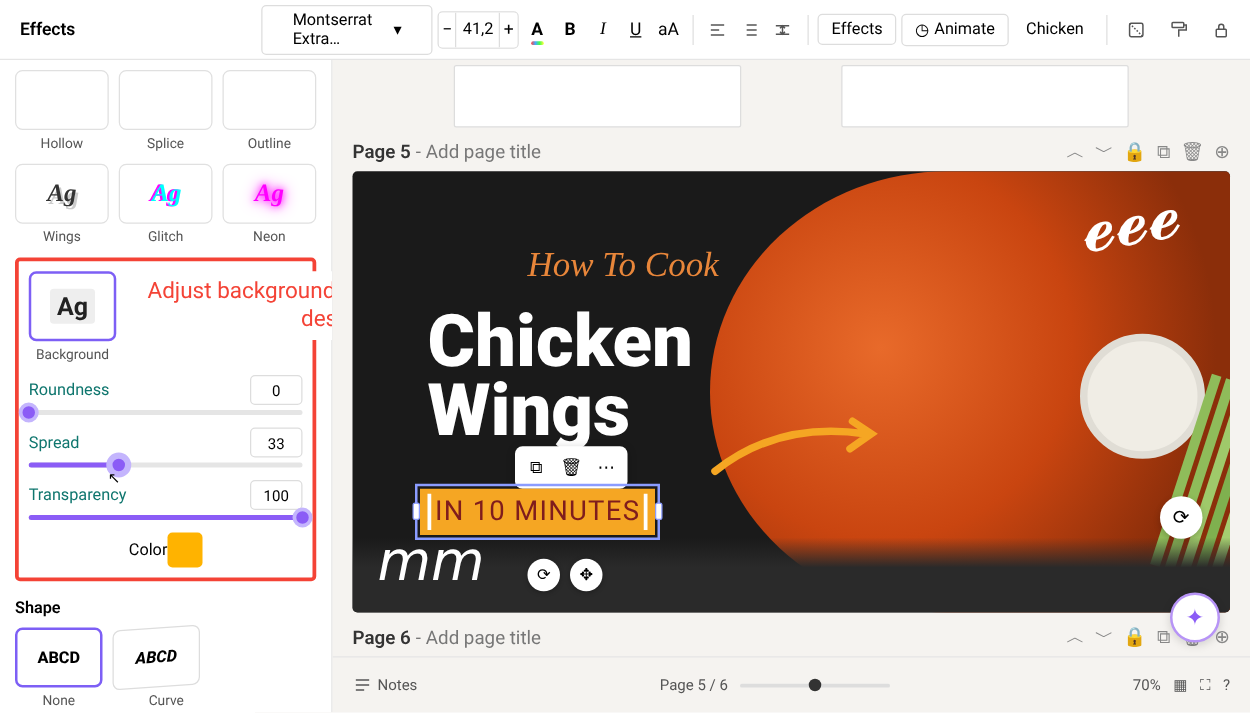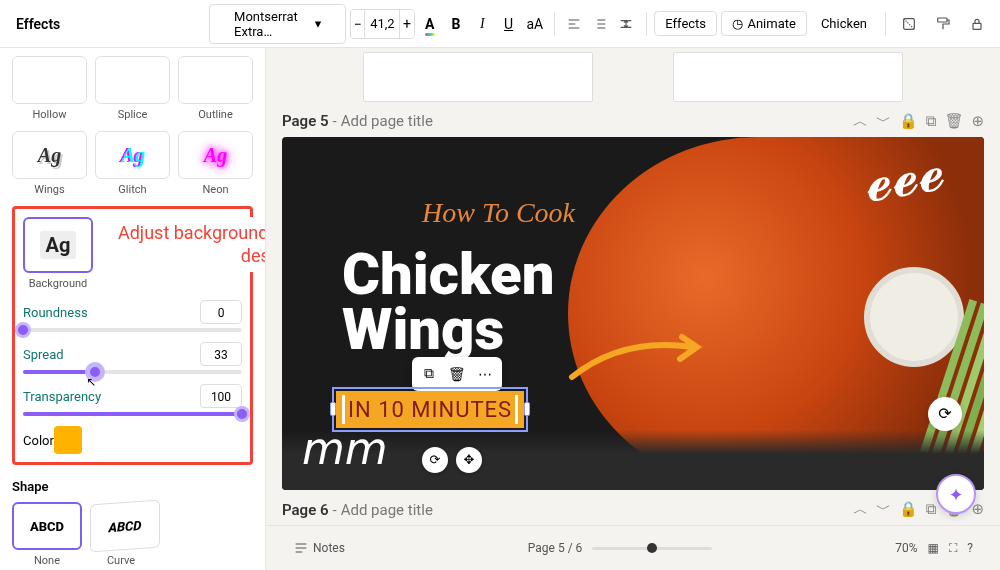--- a/index.html
+++ b/index.html
@@ -43,29 +43,29 @@
 .slider-row { margin: 10px 0; }
 .slider-head { display: flex; justify-content: space-between; align-items: center; margin-bottom: 4px; }
 .slider-head label { font-size: 13px; color: #0f766e; }
 .slider-head .val { width: 42px; height: 24px; border: 1px solid #ddd; border-radius: 4px; font-size: 12px; text-align: center; line-height: 24px; }
 .slider-track { position: relative; height: 4px; background: #e5e5e5; border-radius: 2px; }
 .slider-fill { position: absolute; height: 100%; background: #8b5cf6; border-radius: 2px; }
 .slider-thumb { position: absolute; top: 50%; width: 16px; height: 16px; background: #8b5cf6; border: 3px solid #c4b5fd; border-radius: 50%; transform: translate(-50%, -50%); cursor: grab; }
 .slider-thumb.big { width: 20px; height: 20px; border-width: 5px; }
 .cursor-icon { position: absolute; top: 8px; left: -4px; font-size: 12px; color: #000;}
 
-.color-row { display: flex; justify-content: flex-start; align-items: center; }
+.color-row { display: flex; justify-content: center; align-items: center; }
 .color-row label { font-size: 13px; }
 .swatch { width: 28px; height: 28px; border-radius: 4px; background: #ffb300; cursor: pointer; }
 
 .section-title { font-size: 13px; font-weight: 600; margin: 14px 0 8px; }
 .shape-row { display: flex; gap: 8px; }
 .shape-tile { width: 70px; height: 48px; border: 1px solid #ddd; border-radius: 6px; display: flex; align-items: center; justify-content: center; font-weight: 800; font-size: 13px; cursor: pointer; background:#fff;}
 .shape-tile.selected { border: 2px solid #7d5ff5; }
-.shape-labels { display: flex; gap: 4px; margin-top: 4px;}
+.shape-labels { display: flex; gap: 16px; margin-top: 4px;}
 .shape-labels span { width: 70px; text-align: center; font-size: 11px; color: #555;}
 
 
 .canvas-area { flex: 1; display: flex; flex-direction: column; background: #f5f3f0; overflow: hidden;}
 .page-header { display: flex; align-items: center; padding: 6px 16px; font-size: 15px; color: #777; gap: 4px;}
 .page-header strong { color: #333; font-weight: 600;}
 .page-actions { margin-left: auto; display: flex; gap: 8px; color: #888;}
 .page-actions span { cursor: pointer; }
 
 .canvas { margin: 0 16px 4px; background: #1a1a1a; border-radius: 4px; height: 370px; position: relative; overflow: hidden;}
@@ -90,21 +90,21 @@
 .float-toolbar { position: absolute; left: 130px; top: 220px; background: #fff; border-radius: 6px; box-shadow: 0 2px 8px rgba(0,0,0,.2); display: flex; padding: 4px; gap: 2px;}
 .float-toolbar button { width: 26px; height: 26px; border: none; background: transparent; cursor: pointer; border-radius: 4px; font-size: 14px;}
 .float-below { position: absolute; left: 140px; top: 310px; display: flex; gap: 8px;}
 .circ-btn { width: 26px; height: 26px; border-radius: 50%; background: #fff; border: none; box-shadow: 0 1px 4px rgba(0,0,0,.3); cursor: pointer; font-size: 13px;}
 
 .regen-btn { position: absolute; right: 22px; top: 260px; width: 34px; height: 34px; border-radius: 50%; background: #fff; box-shadow: 0 2px 6px rgba(0,0,0,.2); display: flex; align-items: center; justify-content: center; cursor: pointer; font-size: 16px;}
 
 .fab { position: absolute; right: 24px; bottom: 56px; width: 40px; height: 40px; border-radius: 50%; background: #fff; border: 2px solid #b794f6; display: flex; align-items: center; justify-content: center; font-size: 18px; color: #8b5cf6; cursor: pointer; box-shadow: 0 2px 8px rgba(0,0,0,.15);}
 
 
-.bottombar { height: 47px; border-top: 1px solid #e5e5e5; display: flex; align-items: center; padding: 0 27px; font-size: 12px; color: #555; gap: 8px;}
+.bottombar { height: 47px; border-top: 1px solid #e5e5e5; display: flex; align-items: center; padding: 0 16px; font-size: 12px; color: #555; gap: 8px;}
 .notes-btn { display: flex; align-items: center; gap: 4px; cursor: pointer; }
 .bb-center { margin: 0 auto; display: flex; align-items: center; gap: 10px;}
 .zoom-track { width: 120px; height: 3px; background: #ddd; border-radius: 2px; position: relative;}
 .zoom-thumb { position: absolute; left: 50%; top: 50%; width: 10px; height: 10px; background: #333; border-radius: 50%; transform: translate(-50%,-50%);}
 .bb-right { display: flex; gap: 10px; align-items: center;}
 
 .prev-pages { height: 60px; display: flex; gap: 80px; justify-content: center; padding-top: 4px;}
 .prev-pg { width: 230px; height: 50px; background: #fff; border: 1px solid #ddd; border-radius: 2px;}
 
 svg.icon { width: 16px; height: 16px; stroke: #555; fill: none; stroke-width: 1.8;}

